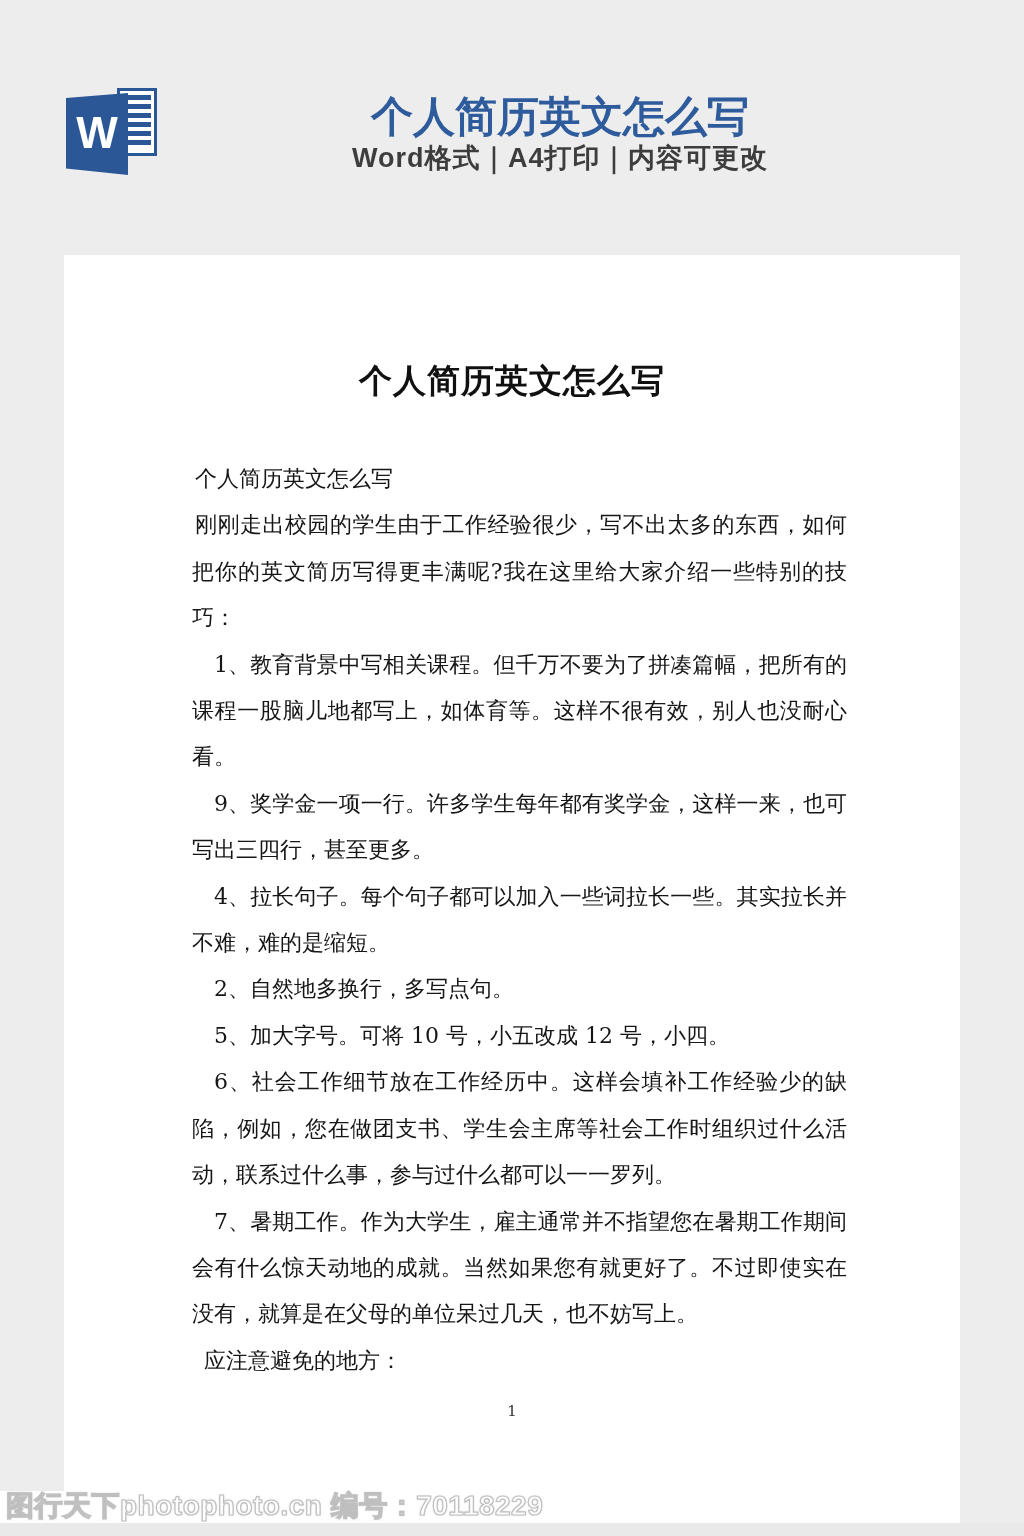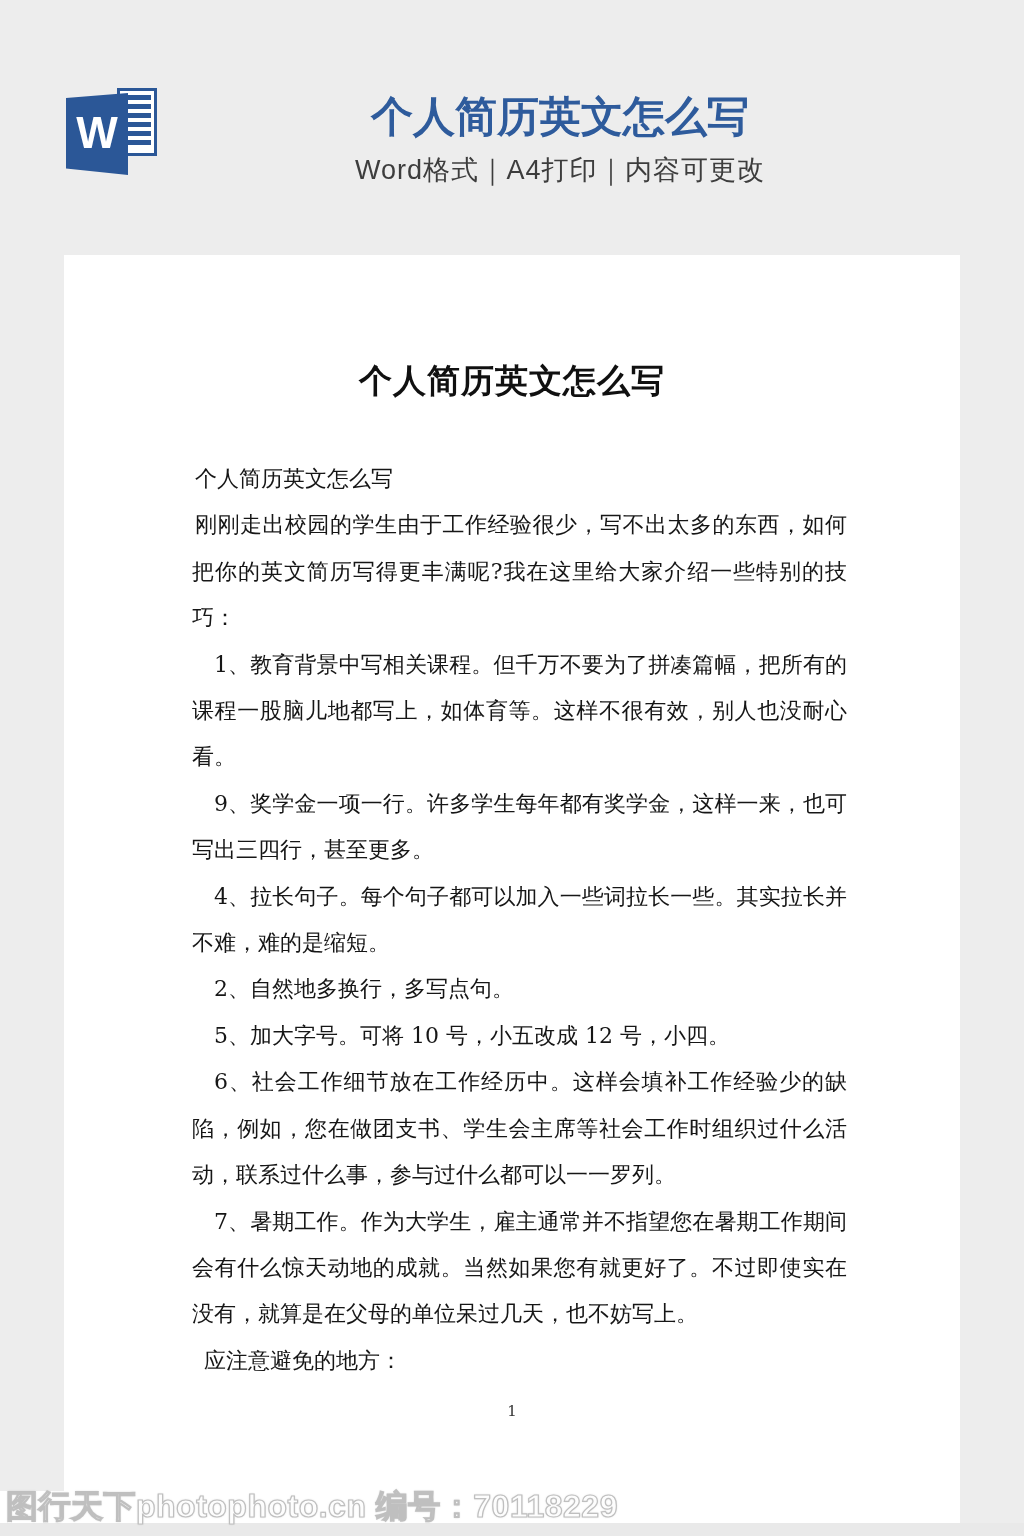--- a/index.html
+++ b/index.html
@@ -26,22 +26,22 @@
   }
   .icon-panel .w-letter{
     color:#fff;font-size:44px;font-weight:700;line-height:1;
     font-family:"Liberation Sans","DejaVu Sans",sans-serif;margin-top:-2px;
   }
   .header-title{
     position:absolute;left:96px;top:93px;width:928px;text-align:center;
     font-size:42px;font-weight:700;color:#2e5b9c;line-height:1.15;
   }
   .header-subtitle{
-    position:absolute;left:96px;top:152px;width:928px;text-align:center;
-    font-size:27px;font-weight:400;color:#3d3d3d;letter-spacing:1px;
+    position:absolute;left:96px;top:140px;width:928px;text-align:center;
+    font-size:27px;font-weight:700;color:#3d3d3d;letter-spacing:1px;
   }
   
   .sheet{
     position:absolute;left:64px;top:255px;width:896px;height:1268px;
     background:#ffffff;
   }
   .doc-title{
     position:absolute;left:0;top:104px;width:100%;text-align:center;
     font-family:"DejaVu Serif","Liberation Serif",serif;
     font-size:33px;font-weight:700;color:#101010;letter-spacing:1px;
@@ -63,21 +63,21 @@
   }
   
   .footer-white-band{
     position:absolute;left:0;top:1491px;width:960px;height:32px;background:#ffffff;
   }
   .bottom-strip{
     position:absolute;left:0;top:1523px;width:1024px;height:13px;background:#e9e9e9;
   }
   .watermark{
     position:absolute;left:6px;top:1489px;height:34px;line-height:34px;
-    font-size:32px;font-weight:700;letter-spacing:0.5px;
+    font-size:28px;font-weight:700;letter-spacing:0.5px;
     color:#fdfdfd;
     -webkit-text-stroke:1.2px #bfbfbf;
     text-shadow:0 0 2px rgba(170,170,170,0.8);
     white-space:nowrap;
   }
 </style>
 </head>
 <body>
 
 <div class="word-icon">

